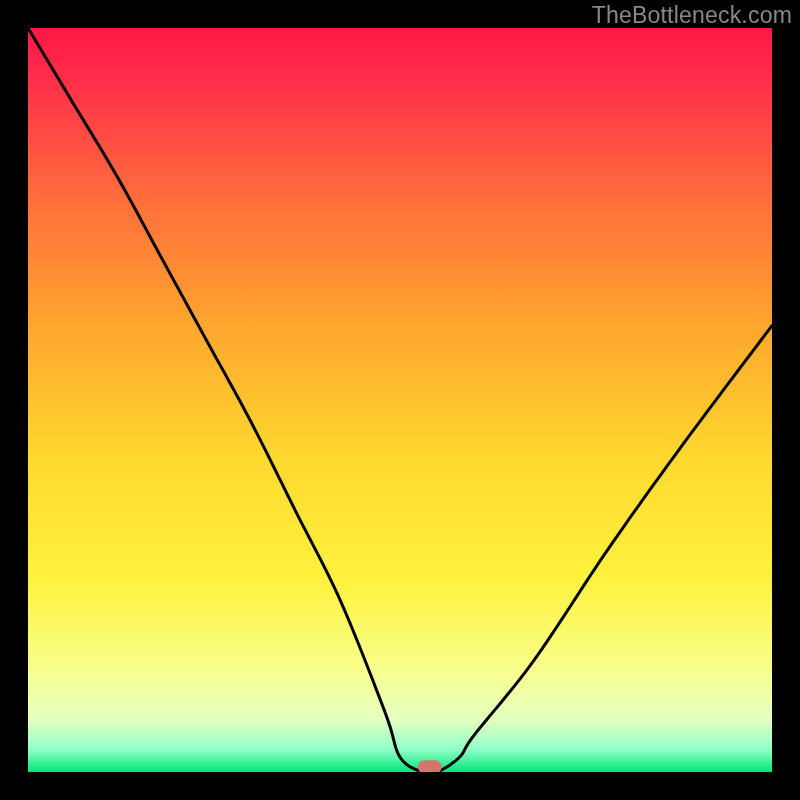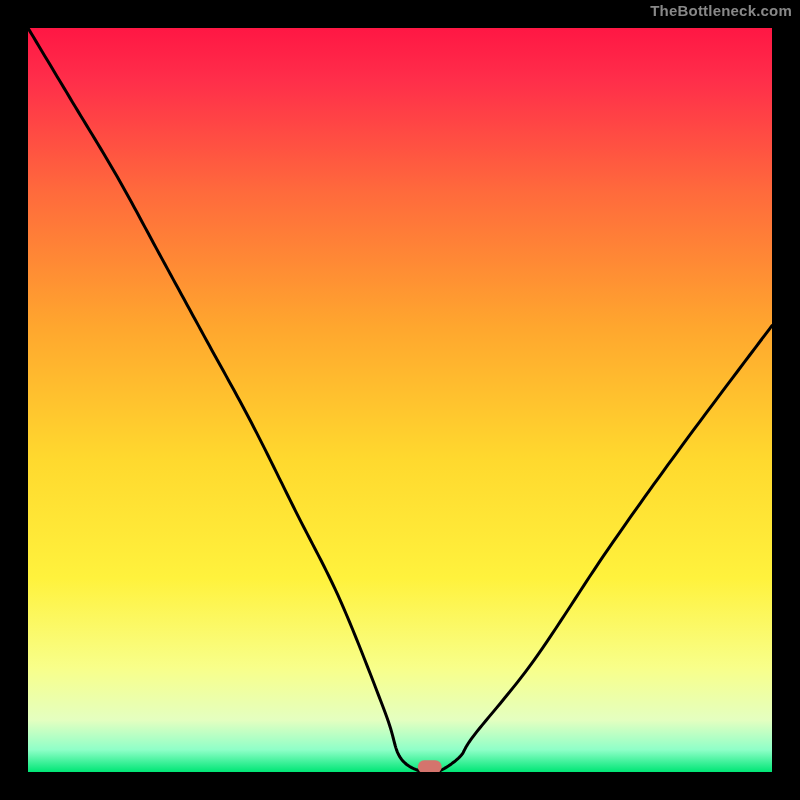--- a/index.html
+++ b/index.html
@@ -15,22 +15,22 @@
     position: relative;
     width: 800px;
     height: 800px;
     background: #000;
   }
   .watermark {
     position: absolute;
     top: 2px;
     right: 8px;
     color: #888;
-    font-size: 15px;
-    font-weight: 700;
+    font-size: 23px;
+    font-weight: 400;
     letter-spacing: 0.2px;
     z-index: 10;
   }
   .plot-area {
     position: absolute;
     left: 28px;
     top: 28px;
     width: 744px;
     height: 744px;
   }

